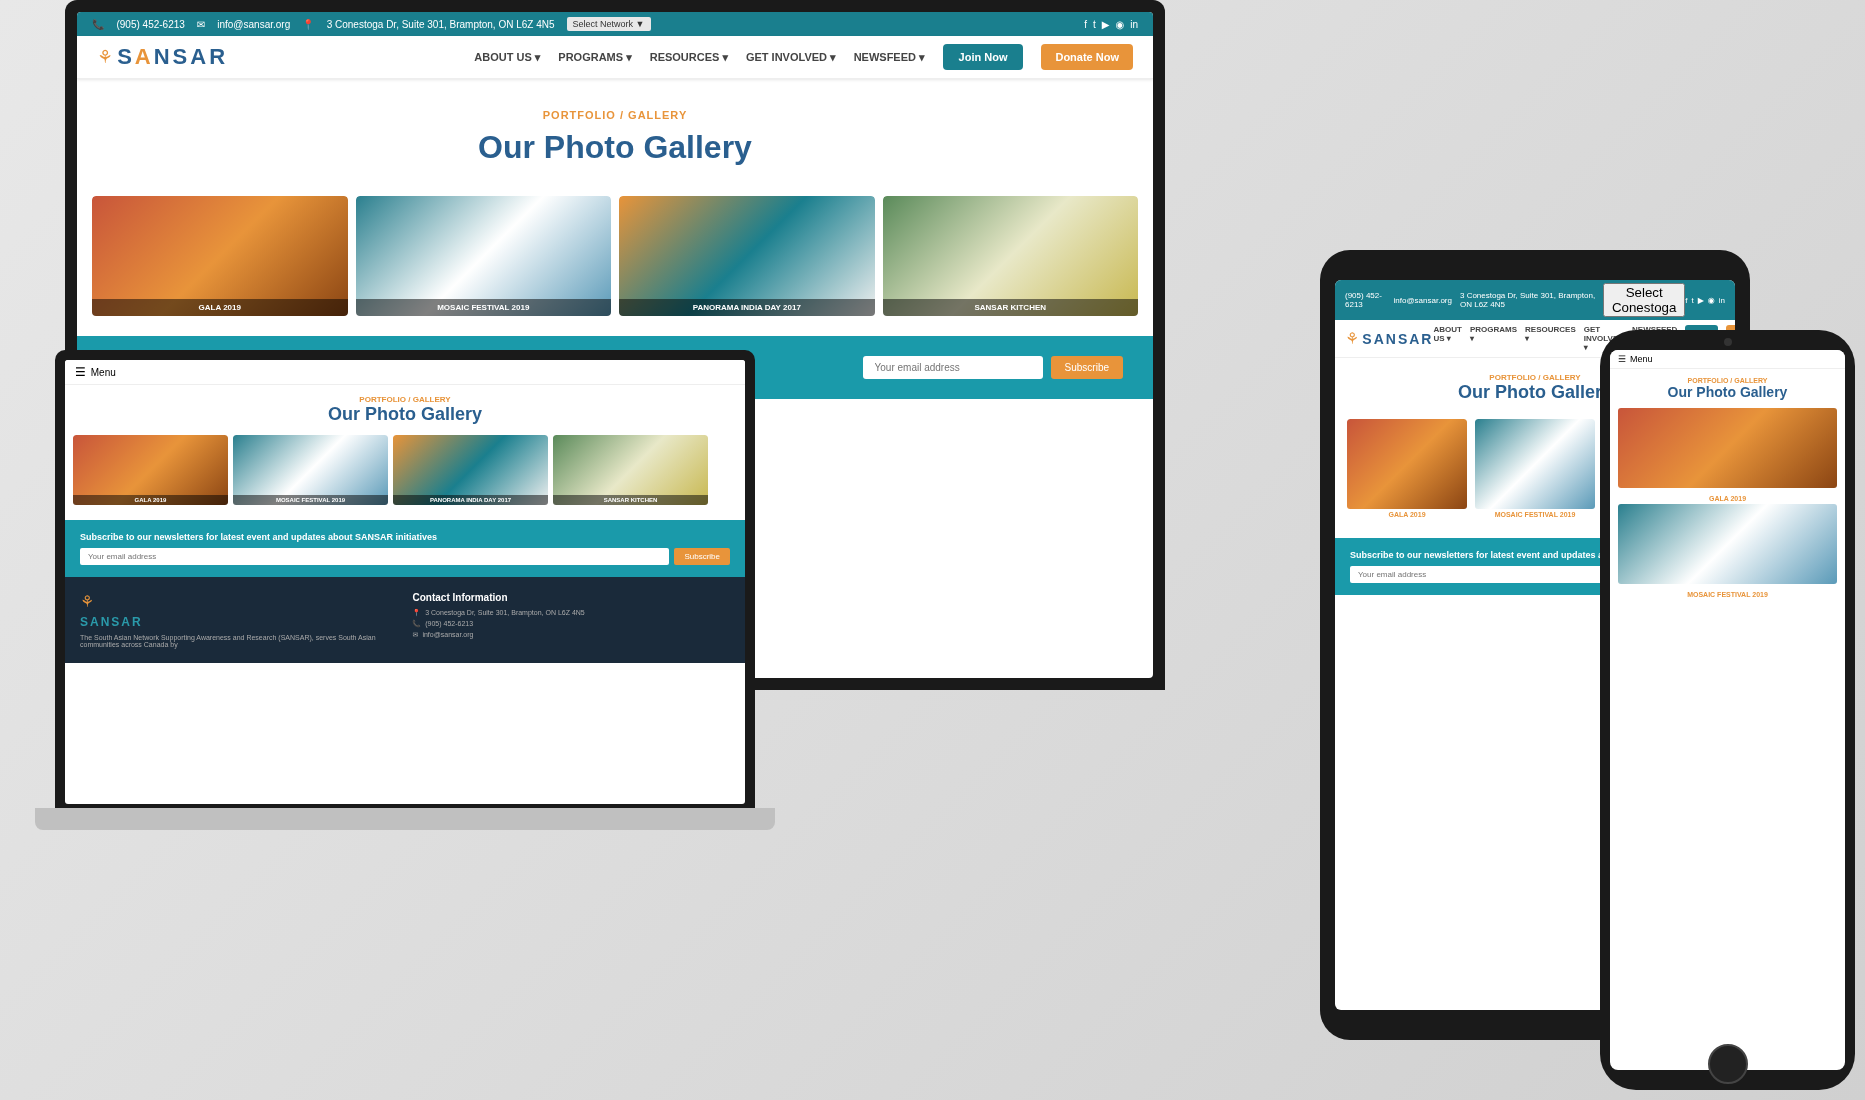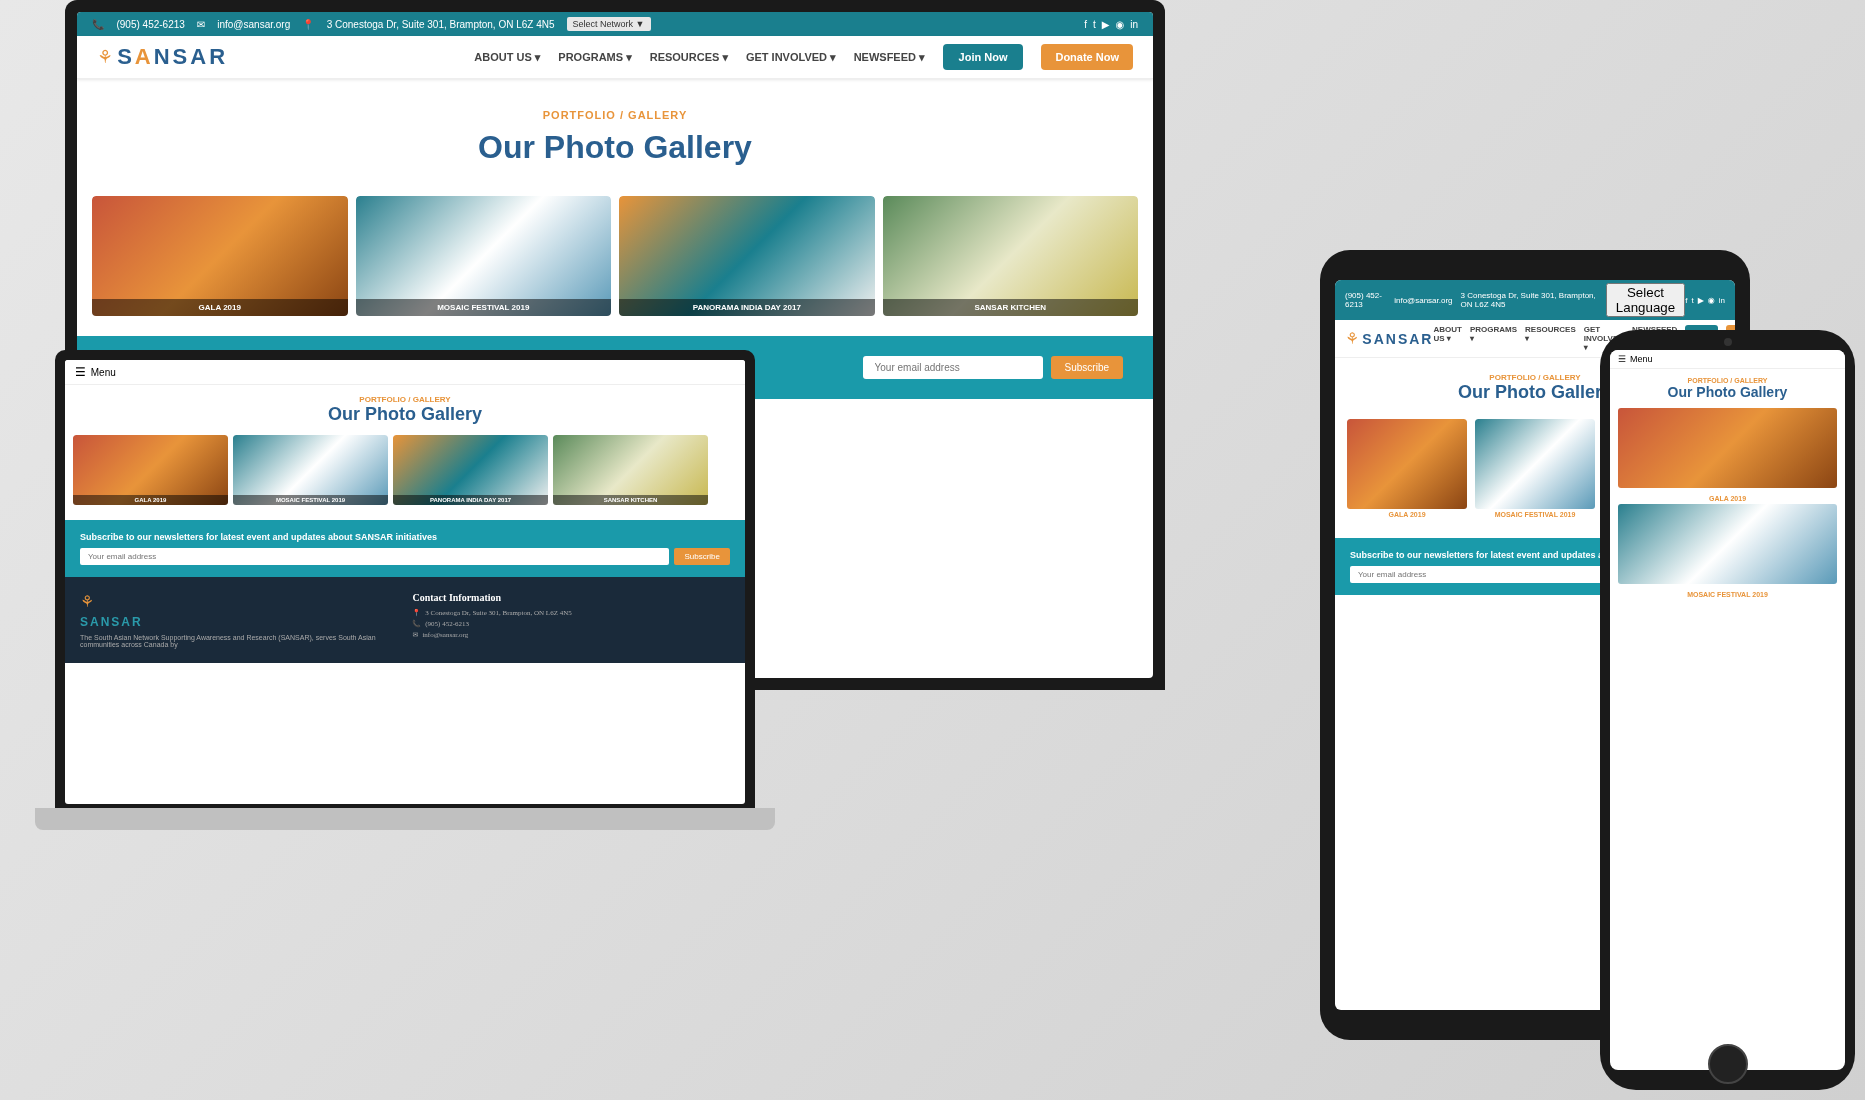--- a/index.html
+++ b/index.html
@@ -510,21 +510,20 @@
       color: #2a9aaa;
       letter-spacing: 2px;
     }
     .footer-desc-sm {
       font-size: 7px;
       color: #aaa;
       margin-top: 5px;
     }
     .footer-right-sm {
       flex: 1;
-      font-family: Liberation Serif, serif;
     }
     .footer-contact-title-sm {
       font-size: 10px;
       font-weight: 600;
       color: #fff;
       margin-bottom: 6px;
     }
     .footer-contact-item-sm {
       font-size: 7px;
       color: #aaa;
@@ -739,21 +738,21 @@
 
   <div class="tablet">
     <div class="tablet-frame">
       <div class="tablet-screen">
 
         <div class="site-topbar-sm">
           <div style="display:flex;gap:8px;align-items:center">
             <span>(905) 452-6213</span>
             <span>info@sansar.org</span>
             <span>3 Conestoga Dr, Suite 301, Brampton, ON L6Z 4N5</span>
-            <button class="lang-btn">Select Language</button>
+            <button class="lang-btn">Select Conestoga</button>
           </div>
           <div style="display:flex;gap:4px">
             <span>f</span>
             <span>t</span>
             <span>▶</span>
             <span>◉</span>
             <span>in</span>
           </div>
         </div>
 

